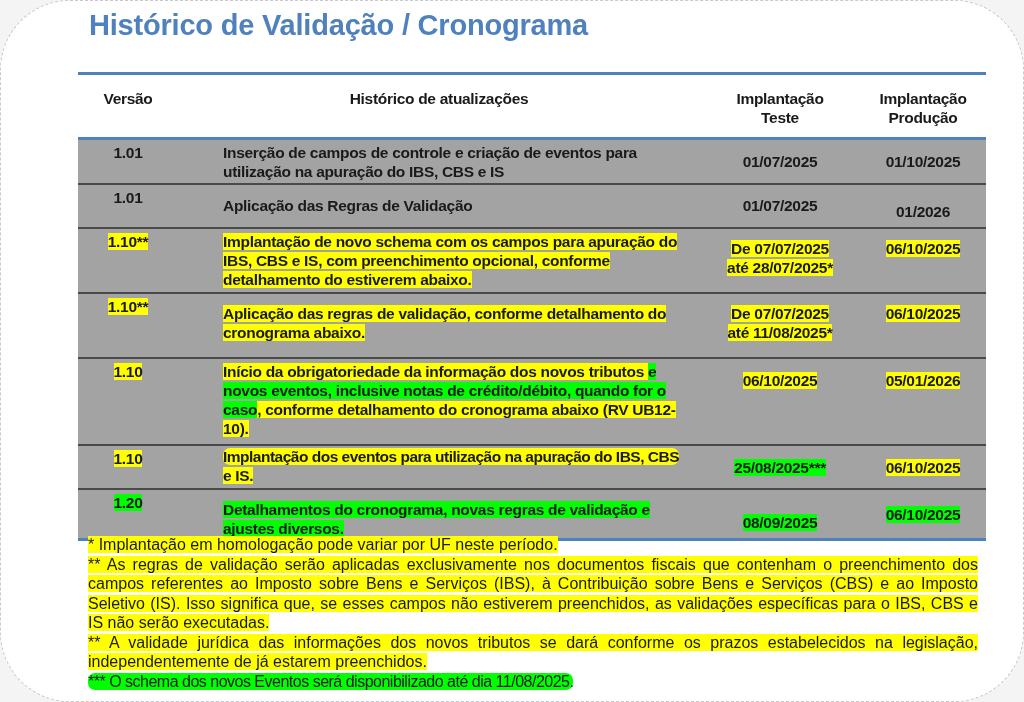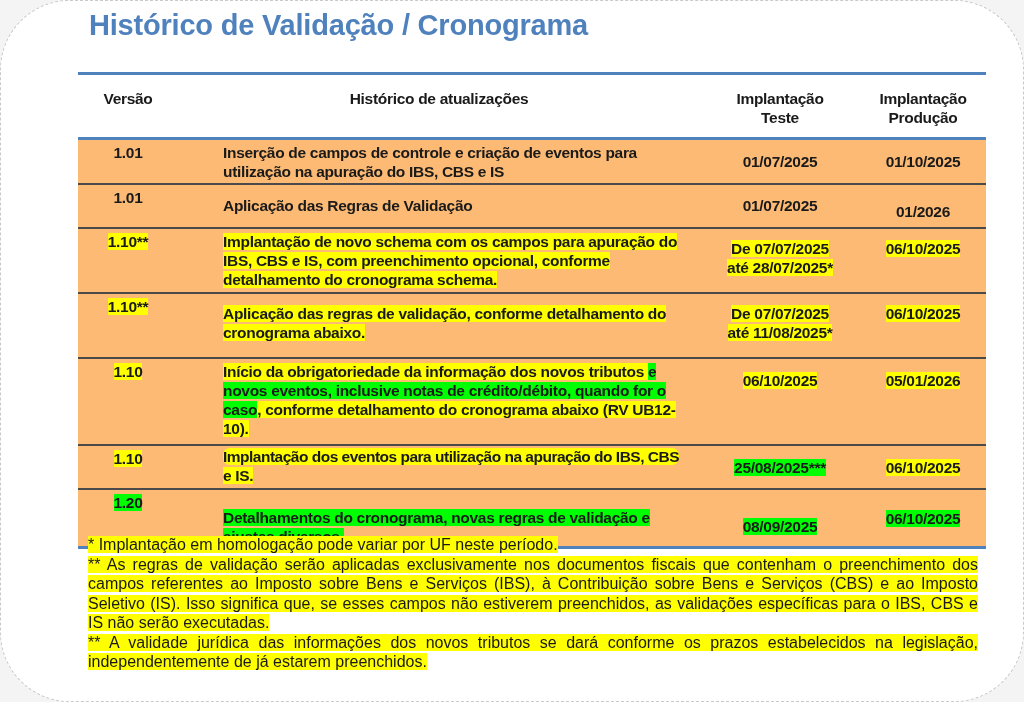--- a/index.html
+++ b/index.html
@@ -42,21 +42,21 @@
     background: #ffffff;
   }
   table.hist thead th {
     height: 65px;
     font-weight: bold;
     vertical-align: top;
     padding-top: 14px;
     line-height: 19px;
   }
   table.hist tbody tr {
-    background: #fdba74;
+    background: #a3a3a3;
     border-bottom: 2px solid #4a4a4a;
   }
   table.hist tbody tr:last-child { border-bottom: 3px solid #4f81bd; }
   table.hist td {
     line-height: 19px;
     vertical-align: top;
     padding-top: 3px;
   }
   .c-ver { width: 100px; text-align: center; }
   .c-desc { width: 522px; text-align: left; padding-left: 45px; }
@@ -116,21 +116,21 @@
         <td class="c-desc" style="vertical-align:middle;padding-top:0">Aplicação das Regras de Validação</td>
         <td class="c-teste" style="vertical-align:middle;padding-top:0">01/07/2025</td>
         <td class="c-prod" style="vertical-align:middle;padding-top:12px">01/2026</td>
       </tr>
 
       <tr style="height:65px">
         <td class="c-ver"><span class="hl-y">1.10**</span></td>
         <td class="c-desc">
           <div><span class="hl-y">Implantação de novo schema com os campos para apuração do</span></div>
           <div><span class="hl-y">IBS, CBS e IS, com preenchimento opcional, conforme</span></div>
-          <div><span class="hl-y">detalhamento do cronograma schema.</span></div>
+          <div><span class="hl-y">detalhamento do estiverem abaixo.</span></div>
         </td>
         <td class="c-teste" style="padding-top:10px">
           <div><span class="hl-y">De 07/07/2025</span></div>
           <div><span class="hl-y">até 28/07/2025*</span></div>
         </td>
         <td class="c-prod" style="padding-top:10px"><span class="hl-y">06/10/2025</span></td>
       </tr>
 
       <tr style="height:65px">
         <td class="c-ver"><span class="hl-y">1.10**</span></td>
@@ -162,29 +162,30 @@
         <td class="c-desc" style="padding-top:1px">
           <div><span class="hl-y narrow">Implantação dos eventos para utilização na apuração do IBS, CBS</span></div>
           <div><span class="hl-y">e IS.</span></div>
         </td>
         <td class="c-teste" style="vertical-align:middle;padding-top:2px"><span class="hl-g">25/08/2025***</span></td>
         <td class="c-prod" style="vertical-align:middle;padding-top:2px"><span class="hl-y">06/10/2025</span></td>
       </tr>
 
       <tr style="height:44px">
         <td class="c-ver"><span class="hl-g">1.20</span></td>
-        <td class="c-desc" style="padding-top:18px">
+        <td class="c-desc" style="padding-top:10px">
           <div><span class="hl-g">Detalhamentos do cronograma, novas regras de validação e</span></div>
           <div><span class="hl-g">ajustes diversos.</span></div>
         </td>
         <td class="c-teste" style="vertical-align:middle;padding-top:18px"><span class="hl-g">08/09/2025</span></td>
         <td class="c-prod" style="vertical-align:middle;padding-top:2px"><span class="hl-g">06/10/2025</span></td>
       </tr>
     </tbody>
   </table>
 
   <div class="notes">
     <p><span class="hl-y">* Implantação em homologação pode variar por UF neste período.</span></p>
     <p class="j"><span class="hl-y">** As regras de validação serão aplicadas exclusivamente nos documentos fiscais que contenham o preenchimento dos campos referentes ao Imposto sobre Bens e Serviços (IBS), à Contribuição sobre Bens e Serviços (CBS) e ao Imposto Seletivo (IS). Isso significa que, se esses campos não estiverem preenchidos, as validações específicas para o IBS, CBS e IS não serão executadas.</span></p>
     <p class="j"><span class="hl-y">** A validade jurídica das informações dos novos tributos se dará conforme os prazos estabelecidos na legislação, independentemente de já estarem preenchidos.</span></p>
+    <p><span class="hl-g narrow">*** O schema dos novos Eventos será disponibilizado até dia 11/08/2025.</span></p>
   </div>
 
 </div>
 
 </body></html>

